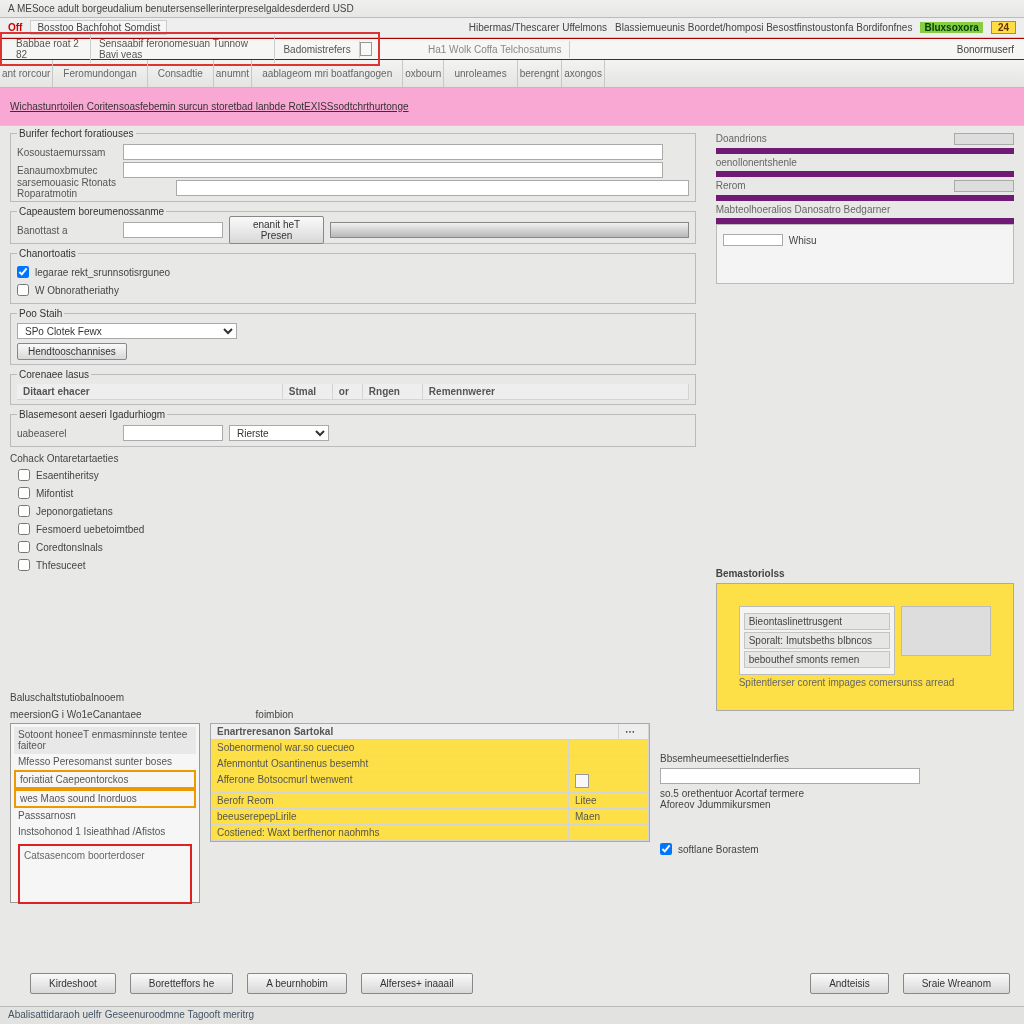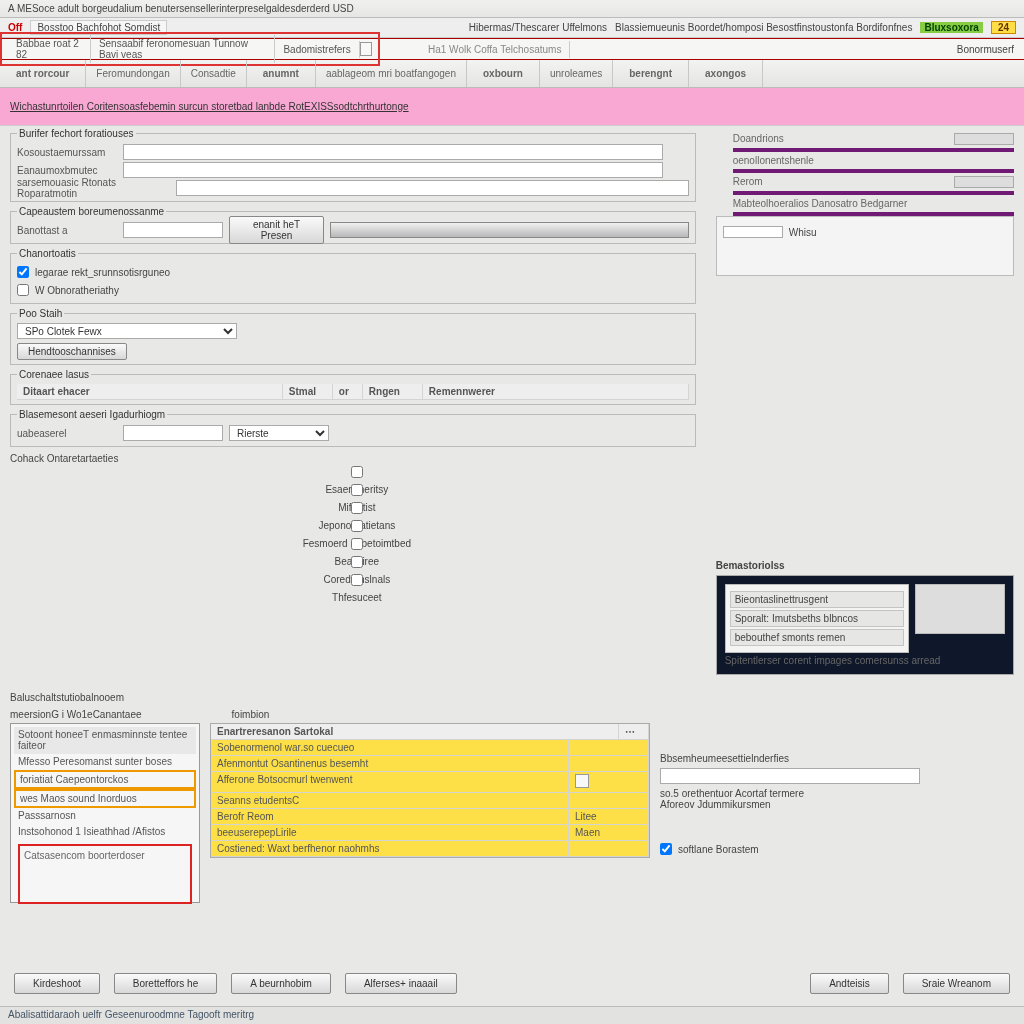--- a/index.html
+++ b/index.html
@@ -8,63 +8,63 @@
 .toolbar1 { background: #eee; height: 20px; display:flex; align-items:center; border-bottom:1px solid #ccc; padding: 0 8px; gap:8px; }
 .brand { color: #c00; font-weight:bold; }
 .toolbar2 { background: #f6f6f4; height: 22px; display:flex; align-items:center; border:1px solid #a00; border-right:none; border-left:none; }
 .toolbar2 .cell { padding: 3px 8px; border-right: 1px solid #ccc; color:#555; }
 .toolbar2 .hl { border: 2px solid #d33; padding: 1px 6px; display:flex; align-items:center; }
 .toolbar2 .endcell { margin-left:auto; display:flex; align-items:center; gap:6px; padding-right:10px;}
 .badge-green { background:#8c4; color:#040; padding:0 4px; font-weight:bold;}
 .badge-yellow { background:#fd4; color:#630; padding:0 6px; font-weight:bold; border:1px solid #c80;}
 .ribbon { background: linear-gradient(#f3f3f1,#e4e4e2); height: 28px; display:flex; align-items:stretch; border-bottom:1px solid #bbb;}
 .ribbon .grp { border-right:1px solid #c8c8c8; padding: 4px 10px; display:flex; flex-direction:column; justify-content:center; color:#666; }
-.ribbon .grp.small { padding: 4px 16px; font-size:9px;font-weight:bold;}
+.ribbon .grp.small { padding: 4px 2px; font-size:9px;}
 .pathbar { background:#f9a8d4; padding: 13px 10px; border-bottom:1px solid #ccc; color:#333;text-decoration:underline;}
 .main { display:flex; height:560px; }
 .leftform { flex:1; padding: 2px 10px; }
 .rightpanel { width: 380px; padding: 4px 10px; }
 fieldset { border:1px solid #bbb; margin-bottom: 4px; padding:4px 6px;}
 legend { color:#333; padding: 0 2px;}
 .frow { display:flex; align-items:center; height:18px; gap:6px;}
 .lbl { color:#555; min-width: 100px;}
 input[type=text], select { border:1px solid #aaa; background:#fff; height:16px; padding:0 3px; color:#333;}
 .wide { width: 540px;}
 .med { width: 220px;}
 .short { width: 100px;}
 .btn { background: linear-gradient(#fafafa,#d8d8d8); border:1px solid #888; padding: 2px 10px; color:#333; border-radius:2px;}
 .gradbar { background: linear-gradient(#f0f0f0,#b8b8b8); border:1px solid #888; height:16px; width:540px;}
 .chk { display:flex; align-items:center; gap:6px; height:18px;}
 .chk input { width:12px; height:12px; }
 .collist { margin-top:2px;}
-.collist .chk { margin-left: 8px; flex-direction: column;}
-.infobox { border:1px solid #aaa; background:#0f172a; padding:8px; }
+.collist .chk { margin-left: 8px;}
+.infobox { border:1px solid #aaa; background:#fde047; padding:22px; }
 .infobox .inner { border:1px solid #bbb; background:#f4f4f2; padding:4px; }
 .infobox .item { background:#e6e6e4; border:1px solid #c4c4c4; margin:2px 0; padding:2px 4px; color:#444;}
 .preview { display:flex; gap:6px;}
 .preview .thumb { width:90px; height:50px; border:1px solid #bbb; background:#ddd;}
 .bottom { padding: 4px 10px;}
 .bottom h4{ color:#444; font-weight:normal; margin:2px 0;}
 .bcols { display:flex; gap:10px;}
 .bcol { flex:1; }
 .treebox { border:1px solid #999; background:#f6f6f6; height:180px; padding:3px;}
 .treeitem { padding:2px 4px; color:#555; border-bottom:1px dotted transparent;}
 .hl-orange { border:2px solid #e90; }
 .hl-red { border:2px solid #d22; }
 .gridbox { border:1px solid #aaa; background:#fde047;}
 .gridrow { display:flex; border-bottom:1px solid #d4d4d4;}
 .gridrow > div { padding:2px 6px; border-right:1px solid #d4d4d4; color:#555; flex:1;}
 .gridrow.head { background:#eee; font-weight:bold; color:#333;}
 .side-list { border:1px solid #bbb; background:#f4f4f4; padding:6px; height:60px;}
-.footer { position:absolute; bottom:22px; left:0; right:0; padding:8px 14px; display:flex; gap:14px; align-items:center;}
+.footer { position:absolute; bottom:22px; left:16px; right:0; padding:8px 14px; display:flex; gap:14px; align-items:center;}
 .footer .spacer{flex:1;}
 .footer .btn{ padding:4px 18px;}
 .status { position:absolute; bottom:0; left:0; right:0; height:18px; background:#e2e2e0; border-top:1px solid #bbb; padding:2px 8px; color:#456;}
 .field-icon { width:14px; height:14px; border:1px solid #999; background:#f8f8f8; display:inline-block;}
-.rightpanel .kv { display:flex; justify-content:space-between; padding:3px 0; border-bottom:4px solid #701a75;margin-left:17px;}
+.rightpanel .kv { display:flex; justify-content:space-between; padding:3px 0; border-bottom:6px solid #701a75;}
 .rightpanel .kv .k{color:#666;}
 .rightpanel .swatch { width:60px; height:12px; background:#ddd; border:1px solid #aaa;}
 .rightpanel .secthead { color:#444; font-weight:bold; margin:4px 0;}
 </style>
 </head>
 <body>
 
 <div class="titlebar">
   <span>A MESoce adult borgeudalium benutersensellerinterpreselgaldesderderd USD</span>
 </div>
@@ -208,24 +208,20 @@
         <div class="chk">
             <input type="checkbox" style="">
             <span>Jeponorgatietans</span>
           </div>
         <div class="chk">
             <input type="checkbox" style="">
             <span>Fesmoerd uebetoimtbed</span>
           </div>
         <div class="chk">
             <input type="checkbox" style="">
-            <span>Beasitiree</span>
-          </div>
-        <div class="chk">
-            <input type="checkbox" style="">
             <span>Coredtonslnals</span>
           </div>
         <div class="chk">
             <input type="checkbox" style="">
             <span>Thfesuceet</span>
           </div>
       </div>
     </div>
   </div>
 
@@ -267,21 +263,21 @@
       </div>
       <div style="color:#666; margin-top:2px">Spitentlerser corent impages comersunss arread</div>
     </div>
   </div>
 </div>
 
 <div class="bottom">
   <h4>Baluschaltstutiobalnooem</h4>
   <div class="frow">
     <span>meersionG i Wo1eCanantaee</span>
-    <span style="margin-left:84px">foimbion</span>
+    <span style="margin-left:108px">foimbion</span>
   </div>
   <div class="bcols">
     <div class="bcol" style="flex:0 0 190px">
       <div class="treebox">
         <div class="treeitem" style="background:#e8e8e8">Sotoont honeeT enmasminnste  tentee faiteor</div>
         <div class="treeitem">Mfesso Peresomanst sunter boses</div>
         <div class="treeitem hl-orange">foriatiat Caepeontorckos</div>
         <div class="treeitem hl-orange">wes Maos sound Inorduos</div>
         <div class="treeitem">Passsarnosn</div>
         <div class="treeitem">Instsohonod 1 Isieathhad /Afistos</div>
@@ -302,24 +298,20 @@
           </div>
         <div class="gridrow">
             <div>Afenmontut Osantinenus besemht</div>
             <div style="flex:0 0 80px"></div>
           </div>
         <div class="gridrow">
             <div>Afferone Botsocmurl twenwent</div>
             <div style="flex:0 0 80px"><span class="field-icon"></span></div>
           </div>
         <div class="gridrow">
-            <div>Seanns etudentsC</div>
-            <div style="flex:0 0 80px"></div>
-          </div>
-        <div class="gridrow">
             <div>Berofr Reom</div>
             <div style="flex:0 0 80px">Litee</div>
           </div>
         <div class="gridrow">
             <div>beeuserepepLirile</div>
             <div style="flex:0 0 80px">Maen</div>
           </div>
         <div class="gridrow">
             <div>Costiened: Waxt berfhenor naohmhs</div>
             <div style="flex:0 0 80px"></div>

